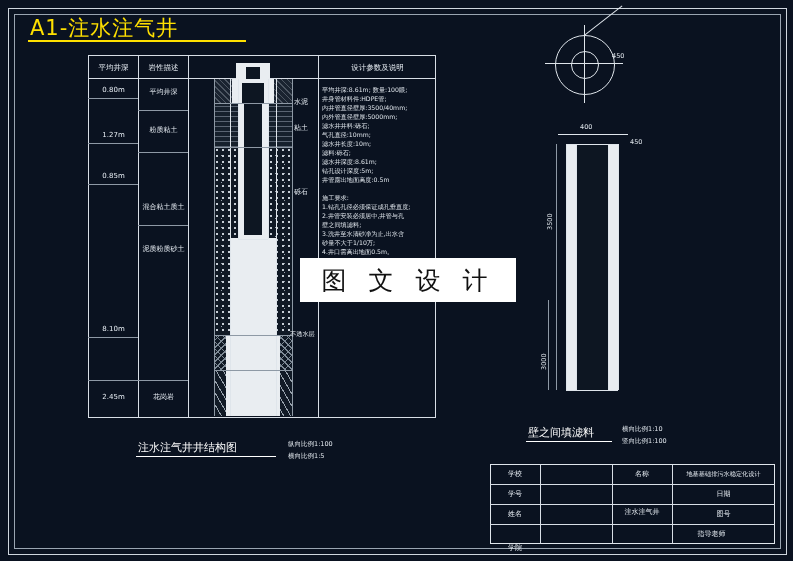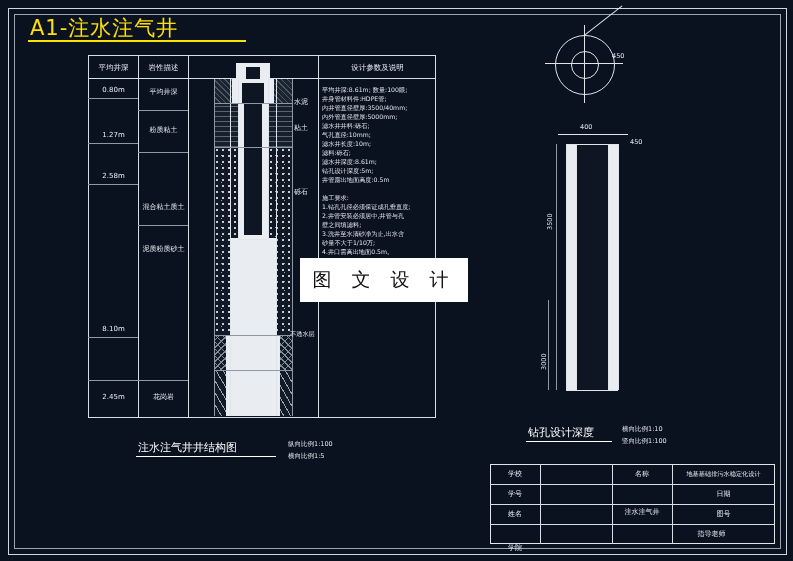--- a/index.html
+++ b/index.html
@@ -32,21 +32,21 @@
   .f-conc{background:repeating-linear-gradient(60deg,#98a2ad 0 1px,transparent 1px 6px),#111a26;}
   .f-white{background:#e9edf1;}
   .f-dark{background:#0d1622;}
 
   .wline{position:absolute;background:#dfe5eb;}
   .wv{width:1px;}
   .wh{height:1px;}
 
   .note{position:absolute;color:#dfe5eb;font-size:6.2px;line-height:1.45;font-family:"DejaVu Sans",sans-serif;white-space:pre-wrap;}
 
-  .watermark{position:absolute;left:300px;top:258px;width:168px;height:44px;background:#ffffff;display:flex;align-items:center;justify-content:center;color:#111;font-size:19px;letter-spacing:7px;font-family:"DejaVu Sans",sans-serif;}
+  .watermark{position:absolute;left:300px;top:258px;width:216px;height:44px;background:#ffffff;display:flex;align-items:center;justify-content:center;color:#111;font-size:25px;letter-spacing:7px;font-family:"DejaVu Sans",sans-serif;}
 
   .cap{position:absolute;color:#ffffff;font-size:11px;font-family:"DejaVu Sans",sans-serif;}
   .cap-sm{position:absolute;color:#dfe5eb;font-size:6.5px;font-family:"DejaVu Sans",sans-serif;}
   .capline{position:absolute;height:1px;background:#ffffff;}
 
   
   .circle{position:absolute;border:1px solid #dfe5eb;border-radius:50%;}
   .crossh{position:absolute;background:#dfe5eb;}
 
   
@@ -69,21 +69,21 @@
   <div class="vline" style="left:188px;top:55px;height:363px;"></div>
   <div class="vline" style="left:318px;top:55px;height:363px;"></div>
   <div class="hline" style="left:88px;top:78px;width:348px;"></div>
 
   <div class="cell hdr" style="left:89px;top:63px;width:49px;">平均井深</div>
   <div class="cell hdr" style="left:139px;top:63px;width:49px;">岩性描述</div>
   <div class="cell hdr" style="left:319px;top:63px;width:117px;">设计参数及说明</div>
 
   <div class="cell dim" style="left:89px;top:86px;width:49px;">0.80m</div>
   <div class="cell dim" style="left:89px;top:131px;width:49px;">1.27m</div>
-  <div class="cell dim" style="left:89px;top:172px;width:49px;">2.58m</div>
+  <div class="cell dim" style="left:89px;top:172px;width:49px;">0.85m</div>
   <div class="cell dim" style="left:89px;top:325px;width:49px;">8.10m</div>
   <div class="cell dim" style="left:89px;top:393px;width:49px;">2.45m</div>
 
   <div class="hline thin" style="left:88px;top:98px;width:50px;"></div>
   <div class="hline thin" style="left:88px;top:143px;width:50px;"></div>
   <div class="hline thin" style="left:88px;top:184px;width:50px;"></div>
   <div class="hline thin" style="left:88px;top:337px;width:50px;"></div>
   <div class="hline thin" style="left:88px;top:380px;width:50px;"></div>
 
   <div class="cell dim" style="left:139px;top:88px;width:49px;">平均井深</div>
@@ -174,21 +174,21 @@
   <div class="wline wv" style="left:608px;top:144px;height:246px;background:#dfe5eb;"></div>
   <div class="wline wv" style="left:618px;top:144px;height:246px;background:#dfe5eb;"></div>
   <div class="wline wh" style="left:566px;top:144px;width:52px;background:#dfe5eb;"></div>
   <div class="wline wh" style="left:566px;top:390px;width:52px;background:#dfe5eb;"></div>
   <div class="wline wv" style="left:556px;top:144px;height:246px;background:#8e99a5;"></div>
   <div class="wline wv" style="left:548px;top:300px;height:90px;background:#8e99a5;"></div>
 
   <div class="cap-sm" style="left:546px;top:230px;transform:rotate(-90deg);transform-origin:0 0;">3500</div>
   <div class="cap-sm" style="left:540px;top:370px;transform:rotate(-90deg);transform-origin:0 0;">3000</div>
 
-  <div class="cap" style="left:528px;top:425px;">钻孔设计深度</div>
+  <div class="cap" style="left:528px;top:425px;">壁之间填滤料</div>
   <div class="capline" style="left:526px;top:441px;width:86px;"></div>
   <div class="cap-sm" style="left:622px;top:425px;">横向比例1:10</div>
   <div class="cap-sm" style="left:622px;top:437px;">竖向比例1:100</div>
 
   <div class="tb" style="left:490px;top:464px;width:285px;height:80px;"></div>
   <div class="vline" style="left:540px;top:464px;height:80px;"></div>
   <div class="vline" style="left:612px;top:464px;height:80px;"></div>
   <div class="vline" style="left:672px;top:464px;height:80px;"></div>
   <div class="hline" style="left:490px;top:484px;width:285px;"></div>
   <div class="hline" style="left:490px;top:504px;width:285px;"></div>

